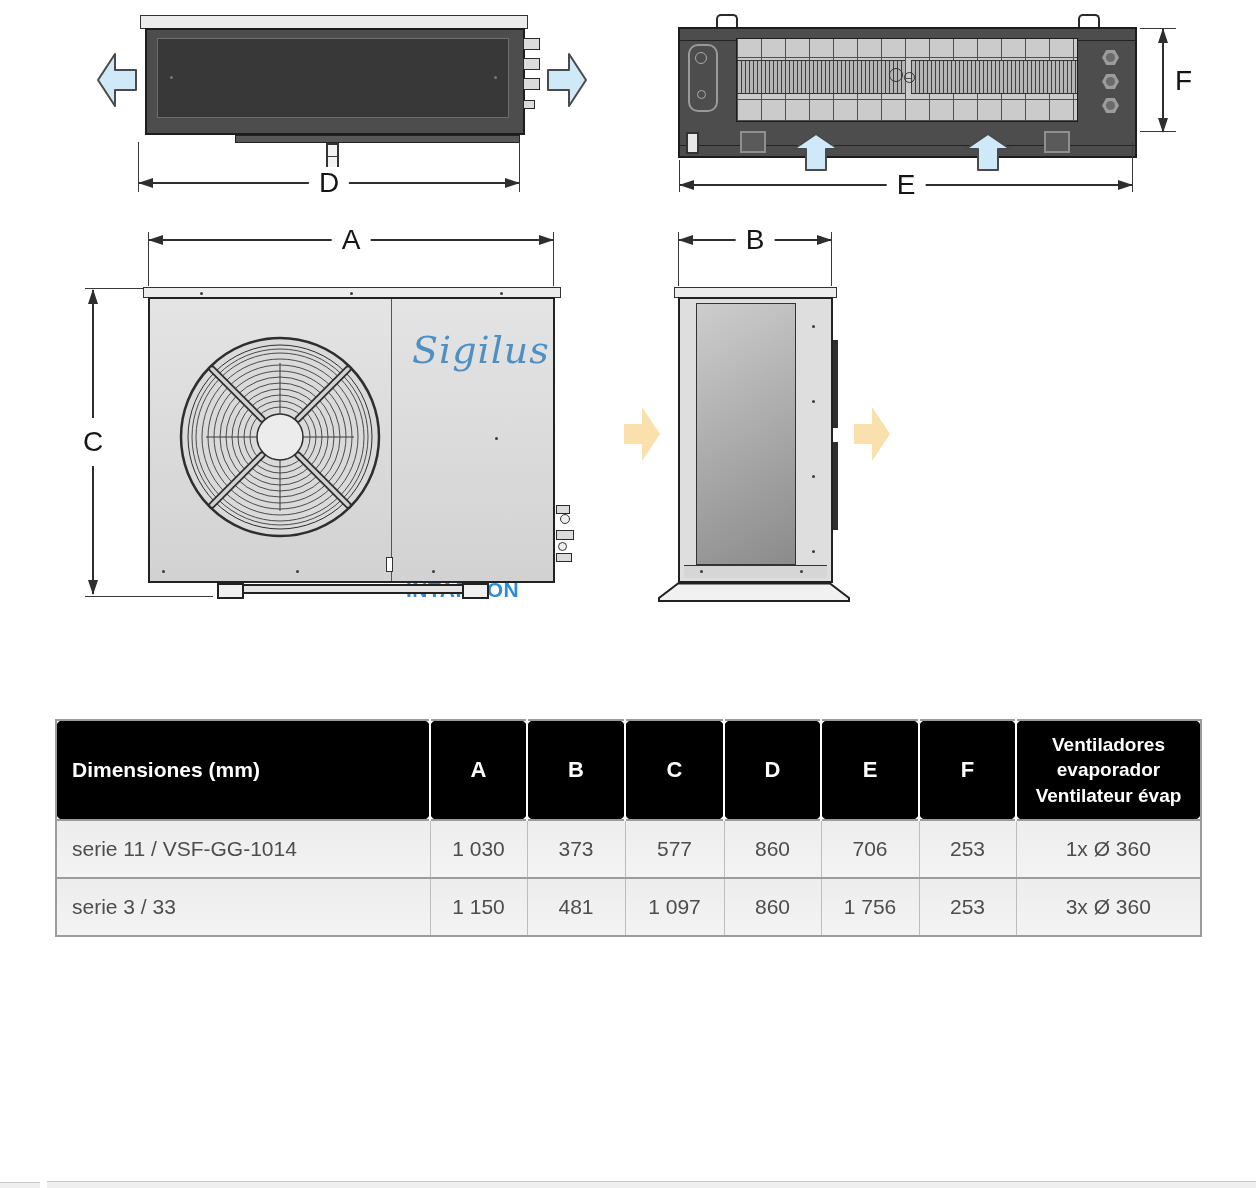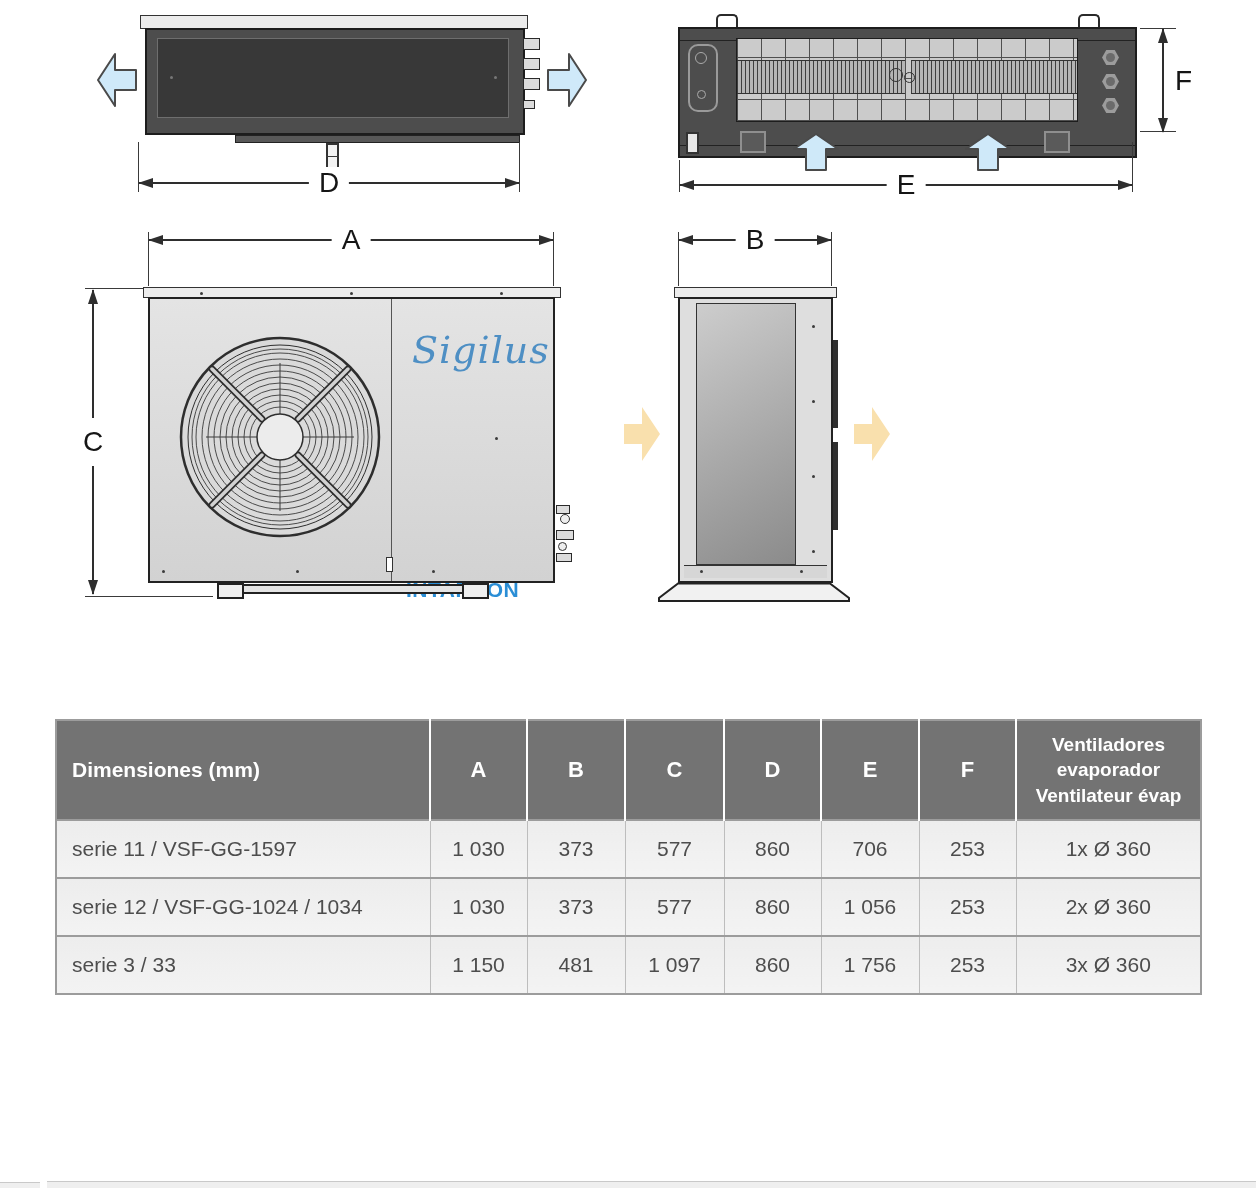--- a/index.html
+++ b/index.html
@@ -46,22 +46,22 @@
   
   .light-body{background:linear-gradient(#e4e4e4,#d2d2d2);border:2px solid #222;}
   .foot{position:absolute;background:#f0f0f0;border:2px solid #222;box-sizing:border-box;}
   .rail{position:absolute;background:#e4e4e4;border:2px solid #222;box-sizing:border-box;}
   .logo-script{position:absolute;font-family:"DejaVu Serif",serif;font-style:italic;
                font-size:38px;color:#4e8fc4;letter-spacing:1px;}
   .logo-word{position:absolute;font-weight:700;font-size:21px;color:#2a8ed6;letter-spacing:.5px;}
   
   #dims-table{position:absolute;left:55px;top:719px;width:1145px;border-collapse:collapse;table-layout:fixed;}
   #dims-table th,#dims-table td{box-sizing:border-box;overflow:hidden;}
-  #dims-table thead th{background:#737373;color:#fff;height:100px;font-weight:700;
-                       border-left:2px solid #fff;vertical-align:middle;text-align:center;}
+  #dims-table thead th{background:#000000;color:#fff;height:100px;font-weight:700;
+                       border-left:2px solid #fff;vertical-align:middle;text-align:center;border-radius:8px;}
   #dims-table thead th.name{border-left:none;text-align:left;padding-left:15px;font-size:21px;}
   #dims-table thead th.letter{font-size:22px;}
   #dims-table thead th.fans{font-size:19px;line-height:1.32;}
   #dims-table thead th.fans .fr{}
   #dims-table tbody td{background:linear-gradient(#ededed,#f3f3f3);color:#4d4d4d;font-size:21px;
                        height:58px;text-align:center;border-left:1px solid #bdbdbd;}
   #dims-table tbody td.name{border-left:none;text-align:left;padding-left:15px;}
   #dims-table tbody tr{border-top:2px solid #9c9c9c;}
   #dims-table{border:2px solid #9c9c9c;}
   .next-strip{position:absolute;background:#efefef;border-top:1px solid #c9c9c9;}
@@ -308,38 +308,28 @@
         <th class="letter">F</th>
         <th class="fans">
           <div>Ventiladores</div>
           <div>evaporador</div>
           <div class="fr">Ventilateur évap</div>
         </th>
       </tr>
     </thead>
     <tbody>
         <tr>
-          <td class="name">serie 11 / VSF-GG-1597</td>
+          <td class="name">serie 11 / VSF-GG-1014</td>
           <td>1 030</td>
           <td>373</td>
           <td>577</td>
           <td>860</td>
           <td>706</td>
           <td>253</td>
           <td>1x Ø 360</td>
-        </tr>
-        <tr>
-          <td class="name">serie 12 / VSF-GG-1024 / 1034</td>
-          <td>1 030</td>
-          <td>373</td>
-          <td>577</td>
-          <td>860</td>
-          <td>1 056</td>
-          <td>253</td>
-          <td>2x Ø 360</td>
         </tr>
         <tr>
           <td class="name">serie 3 / 33</td>
           <td>1 150</td>
           <td>481</td>
           <td>1 097</td>
           <td>860</td>
           <td>1 756</td>
           <td>253</td>
           <td>3x Ø 360</td>

